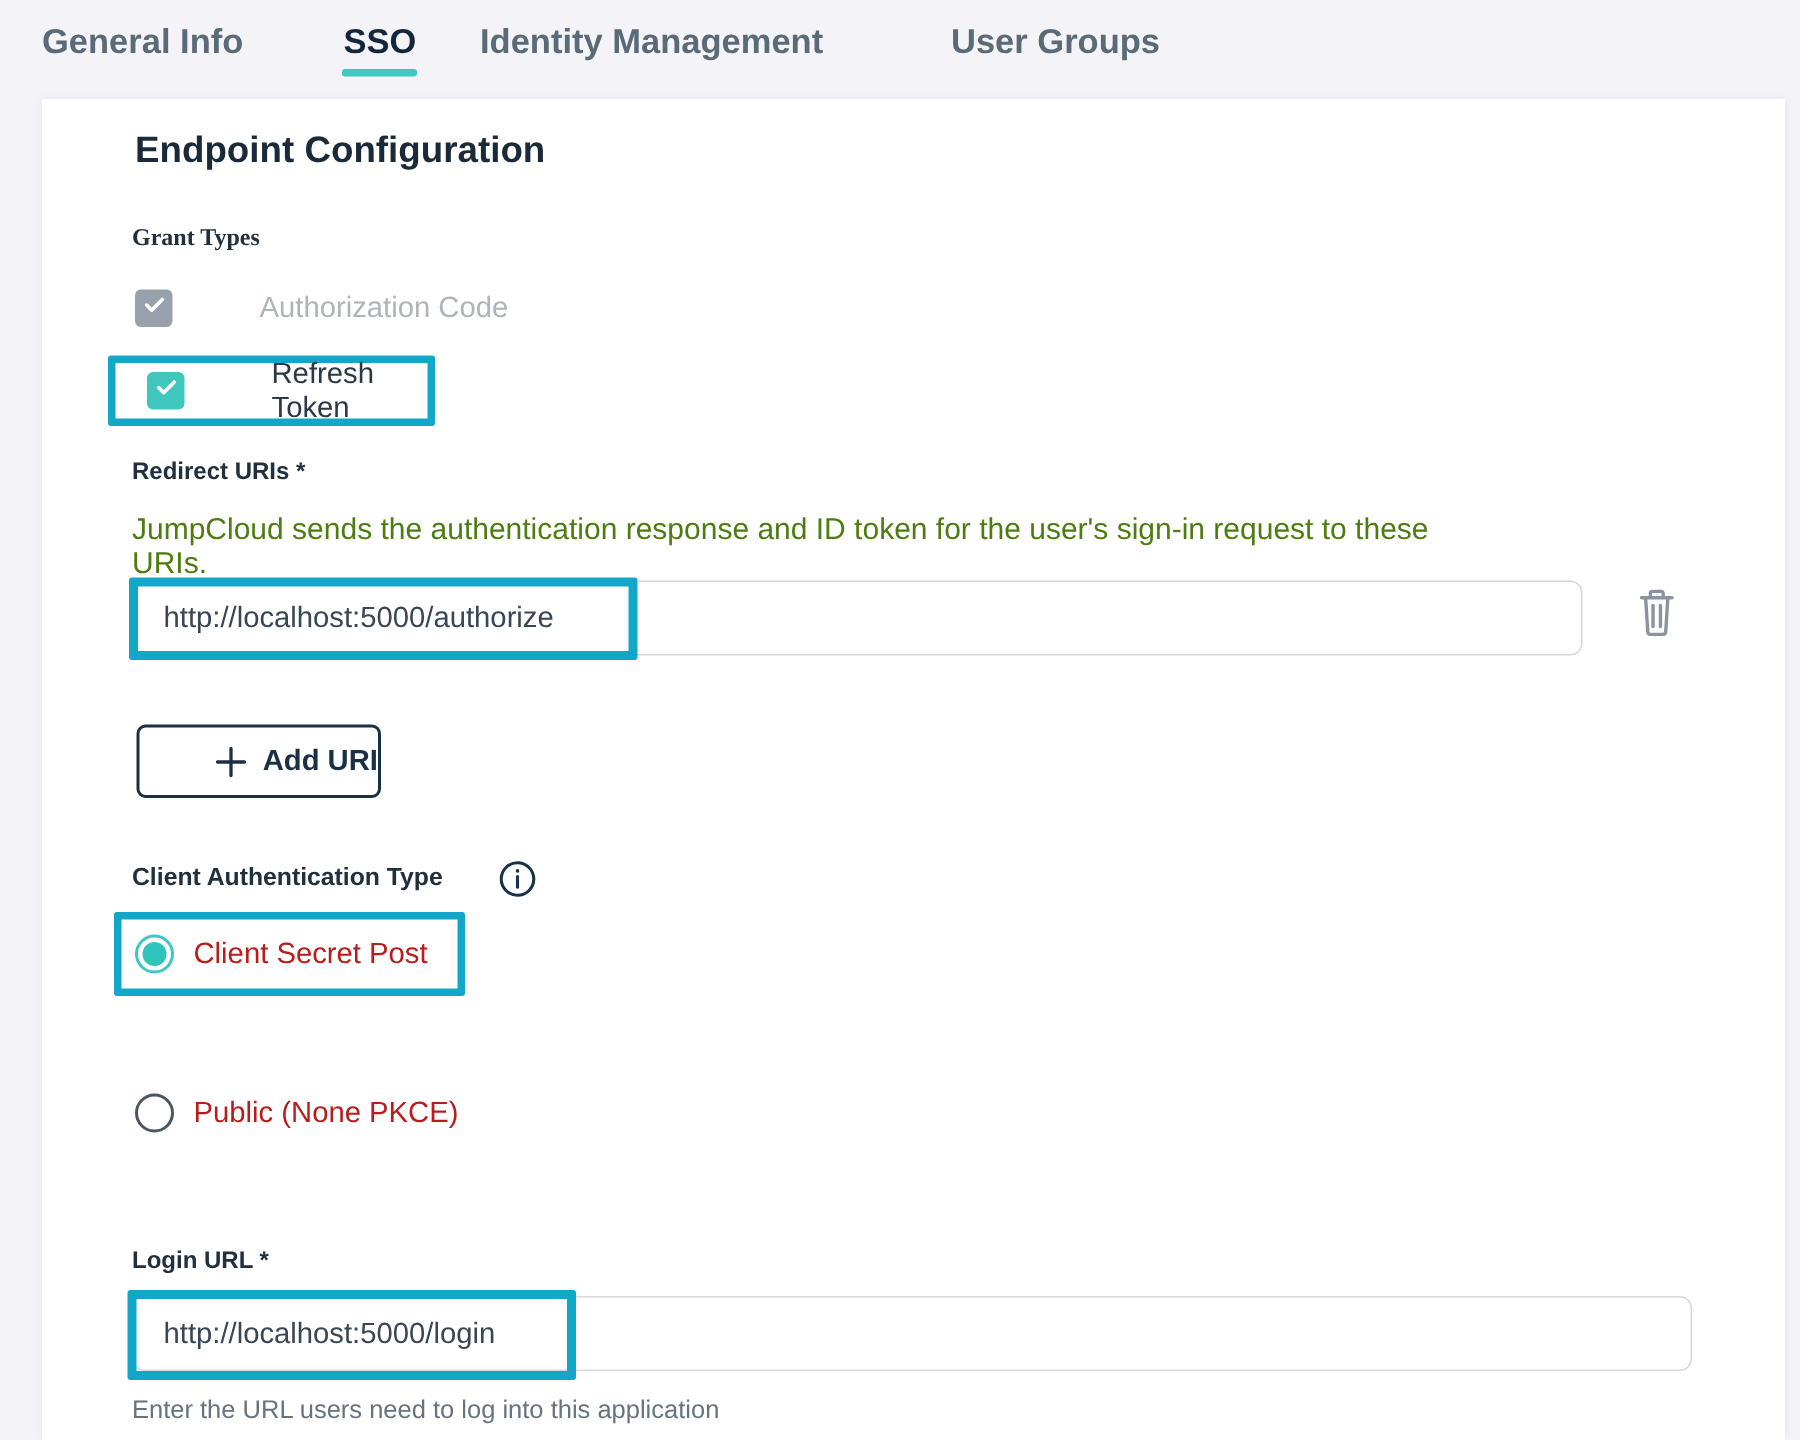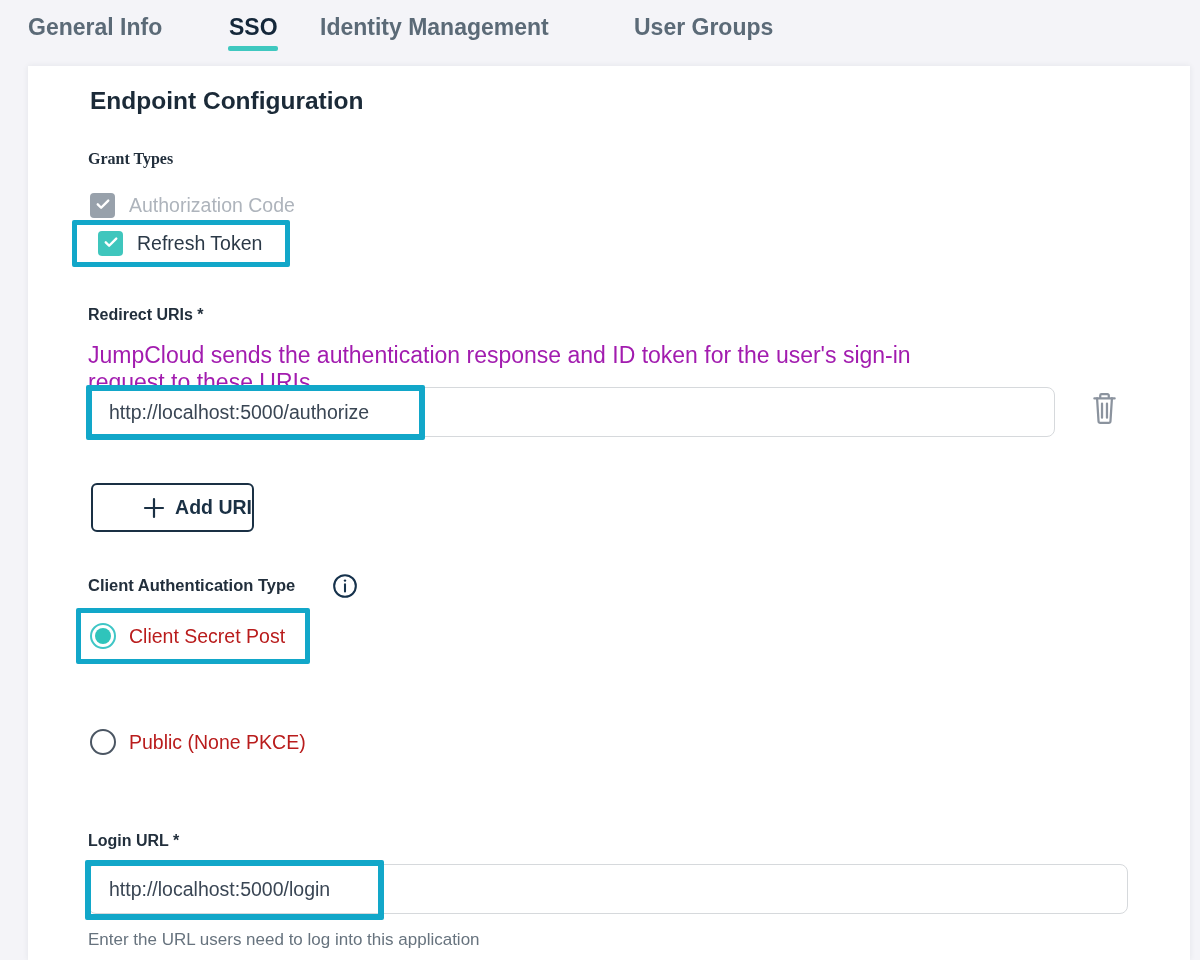--- a/index.html
+++ b/index.html
@@ -16,28 +16,28 @@
   
   .tab { position:absolute; top:13px; font-size:23px; font-weight:700; color:#5b6a77; cursor:pointer; line-height:28px; }
   .tab.active { color:#14273a; }
   .tab-underline { position:absolute; left:228px; top:46px; width:50px; height:5px; background:#3fc8c0; border-radius:2px; }
 
   
   .card { position:absolute; left:28px; top:66px; width:1162px; height:894px; background:#ffffff; box-shadow:0 0 6px rgba(40,50,70,0.08); }
 
   .h1 { position:absolute; left:90px; top:87px; font-size:24.5px; font-weight:700; color:#1b2a38; }
   .field-label { position:absolute; font-size:16px; font-weight:700; color:#222f3c; }
-  .desc-text { position:absolute; font-size:23px; color:#a21caf; }
+  .desc-text { position:absolute; font-size:20px; color:#4d7c0f; }
 
   
   .cb-row { position:absolute; display:flex; align-items:center; gap:14px; }
   .checkbox { width:25px; height:25px; border-radius:4px; display:flex; align-items:center; justify-content:center; flex:0 0 auto; }
   .checkbox.disabled { background:#98a1ab; }
   .checkbox.teal { background:#3fc6bd; }
-  .cb-label { font-size:19.5px; }
+  .cb-label { font-size:19.5px;margin-left:44px; }
   .cb-label.muted { color:#aeb4bc; }
   .cb-label.dark { color:#2b3947; }
 
   
   .hl { position:absolute; border:5px solid #12a7c9; border-radius:2px; pointer-events:none; background:transparent; }
   .hl.thick { border-width:6px; }
   .hl-inner-row { display:flex; align-items:center; height:100%; }
 
   
   .text-input {
@@ -89,21 +89,21 @@
     <span class="checkbox disabled">
       <span>
         <svg width="18" height="18" viewBox="0 0 24 24" fill="none" stroke="#ffffff" stroke-width="3.2" stroke-linecap="round" stroke-linejoin="round">
             <path d="M5 12.5 L9.5 17 L19 7.5"></path>
           </svg>
       </span>
     </span>
     <span class="cb-label muted">Authorization Code</span>
   </div>
 
-  <div class="hl" style="left:72px; top:220px; width:218px; height:47px; pointer-events:auto;">
+  <div class="hl" style="left:72px; top:237px; width:218px; height:47px; pointer-events:auto;">
     <div class="hl-inner-row" style="padding-left:21px; gap:14px;">
       <span class="checkbox teal">
         <span>
           <svg width="18" height="18" viewBox="0 0 24 24" fill="none" stroke="#ffffff" stroke-width="3.2" stroke-linecap="round" stroke-linejoin="round">
               <path d="M5 12.5 L9.5 17 L19 7.5"></path>
             </svg>
         </span>
       </span>
       <span class="cb-label dark">Refresh Token</span>
     </div>

